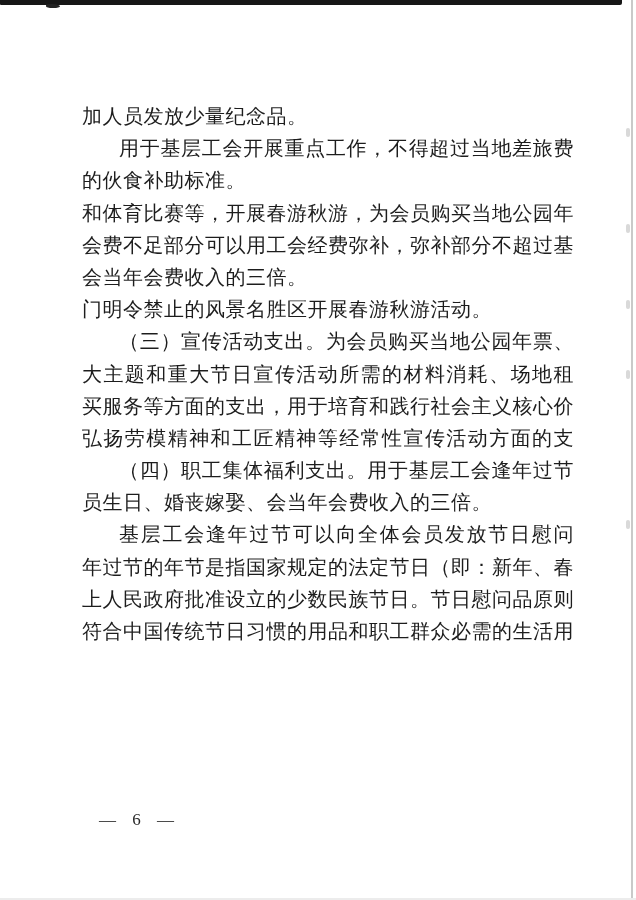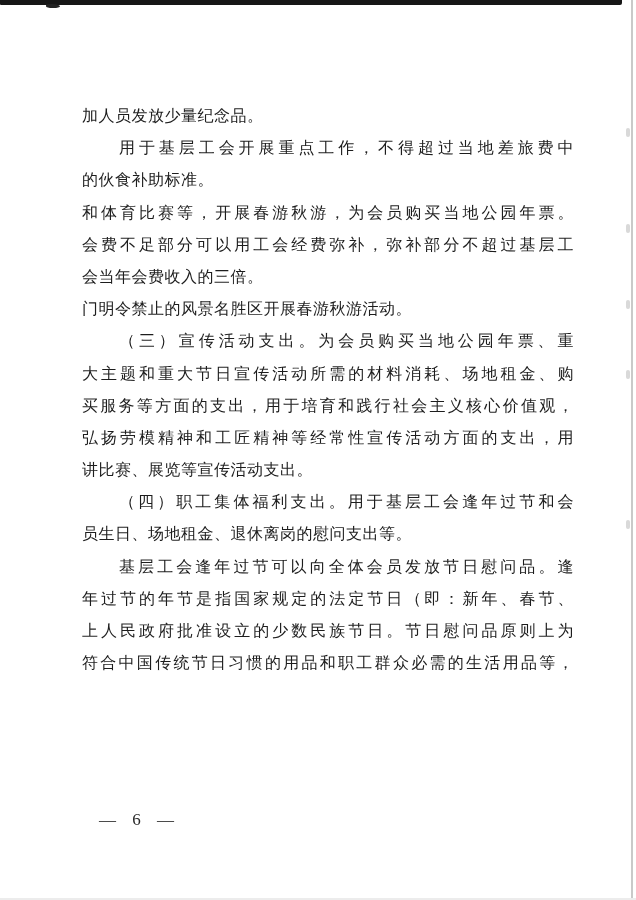--- a/index.html
+++ b/index.html
@@ -55,21 +55,21 @@
   }
   
   .text-block {
     position: absolute;
     left: 82px;
     top: 100px;
     width: 492px;
     color: #1d1d1d;
   }
   .line {
-    font-size: 16px;
+    font-size: 20px;
     line-height: 32.2px;
     height: 32.2px;
     white-space: nowrap;
     letter-spacing: 0.5px;
     text-align: left;
   }
   .line.justify {
     text-align: justify;
     text-align-last: justify;
     white-space: normal;
@@ -106,22 +106,21 @@
   <div class="line indent justify">用于基层工会开展重点工作，不得超过当地差旅费中</div>
   <div class="line">的伙食补助标准。</div>
   <div class="line justify">和体育比赛等，开展春游秋游，为会员购买当地公园年票。</div>
   <div class="line justify">会费不足部分可以用工会经费弥补，弥补部分不超过基层工</div>
   <div class="line">会当年会费收入的三倍。</div>
   <div class="line">门明令禁止的风景名胜区开展春游秋游活动。</div>
   <div class="line indent justify">（三）宣传活动支出。为会员购买当地公园年票、重</div>
   <div class="line justify">大主题和重大节日宣传活动所需的材料消耗、场地租金、购</div>
   <div class="line justify">买服务等方面的支出，用于培育和践行社会主义核心价值观，</div>
   <div class="line justify">弘扬劳模精神和工匠精神等经常性宣传活动方面的支出，用</div>
-  <div class="line">讲比赛、展览等宣传活动支出。</div>
   <div class="line indent justify">（四）职工集体福利支出。用于基层工会逢年过节和会</div>
-  <div class="line">员生日、场地租金、退休离岗的慰问支出等。</div>
+  <div class="line">员生日、婚丧嫁娶、会当年会费收入的三倍。</div>
   <div class="line indent justify">基层工会逢年过节可以向全体会员发放节日慰问品。逢</div>
   <div class="line justify">年过节的年节是指国家规定的法定节日（即：新年、春节、</div>
   <div class="line justify">上人民政府批准设立的少数民族节日。节日慰问品原则上为</div>
   <div class="line justify">符合中国传统节日习惯的用品和职工群众必需的生活用品等，</div>
 </div>
 
 <div class="page-footer">— 6 —</div>
 
 </body></html>

